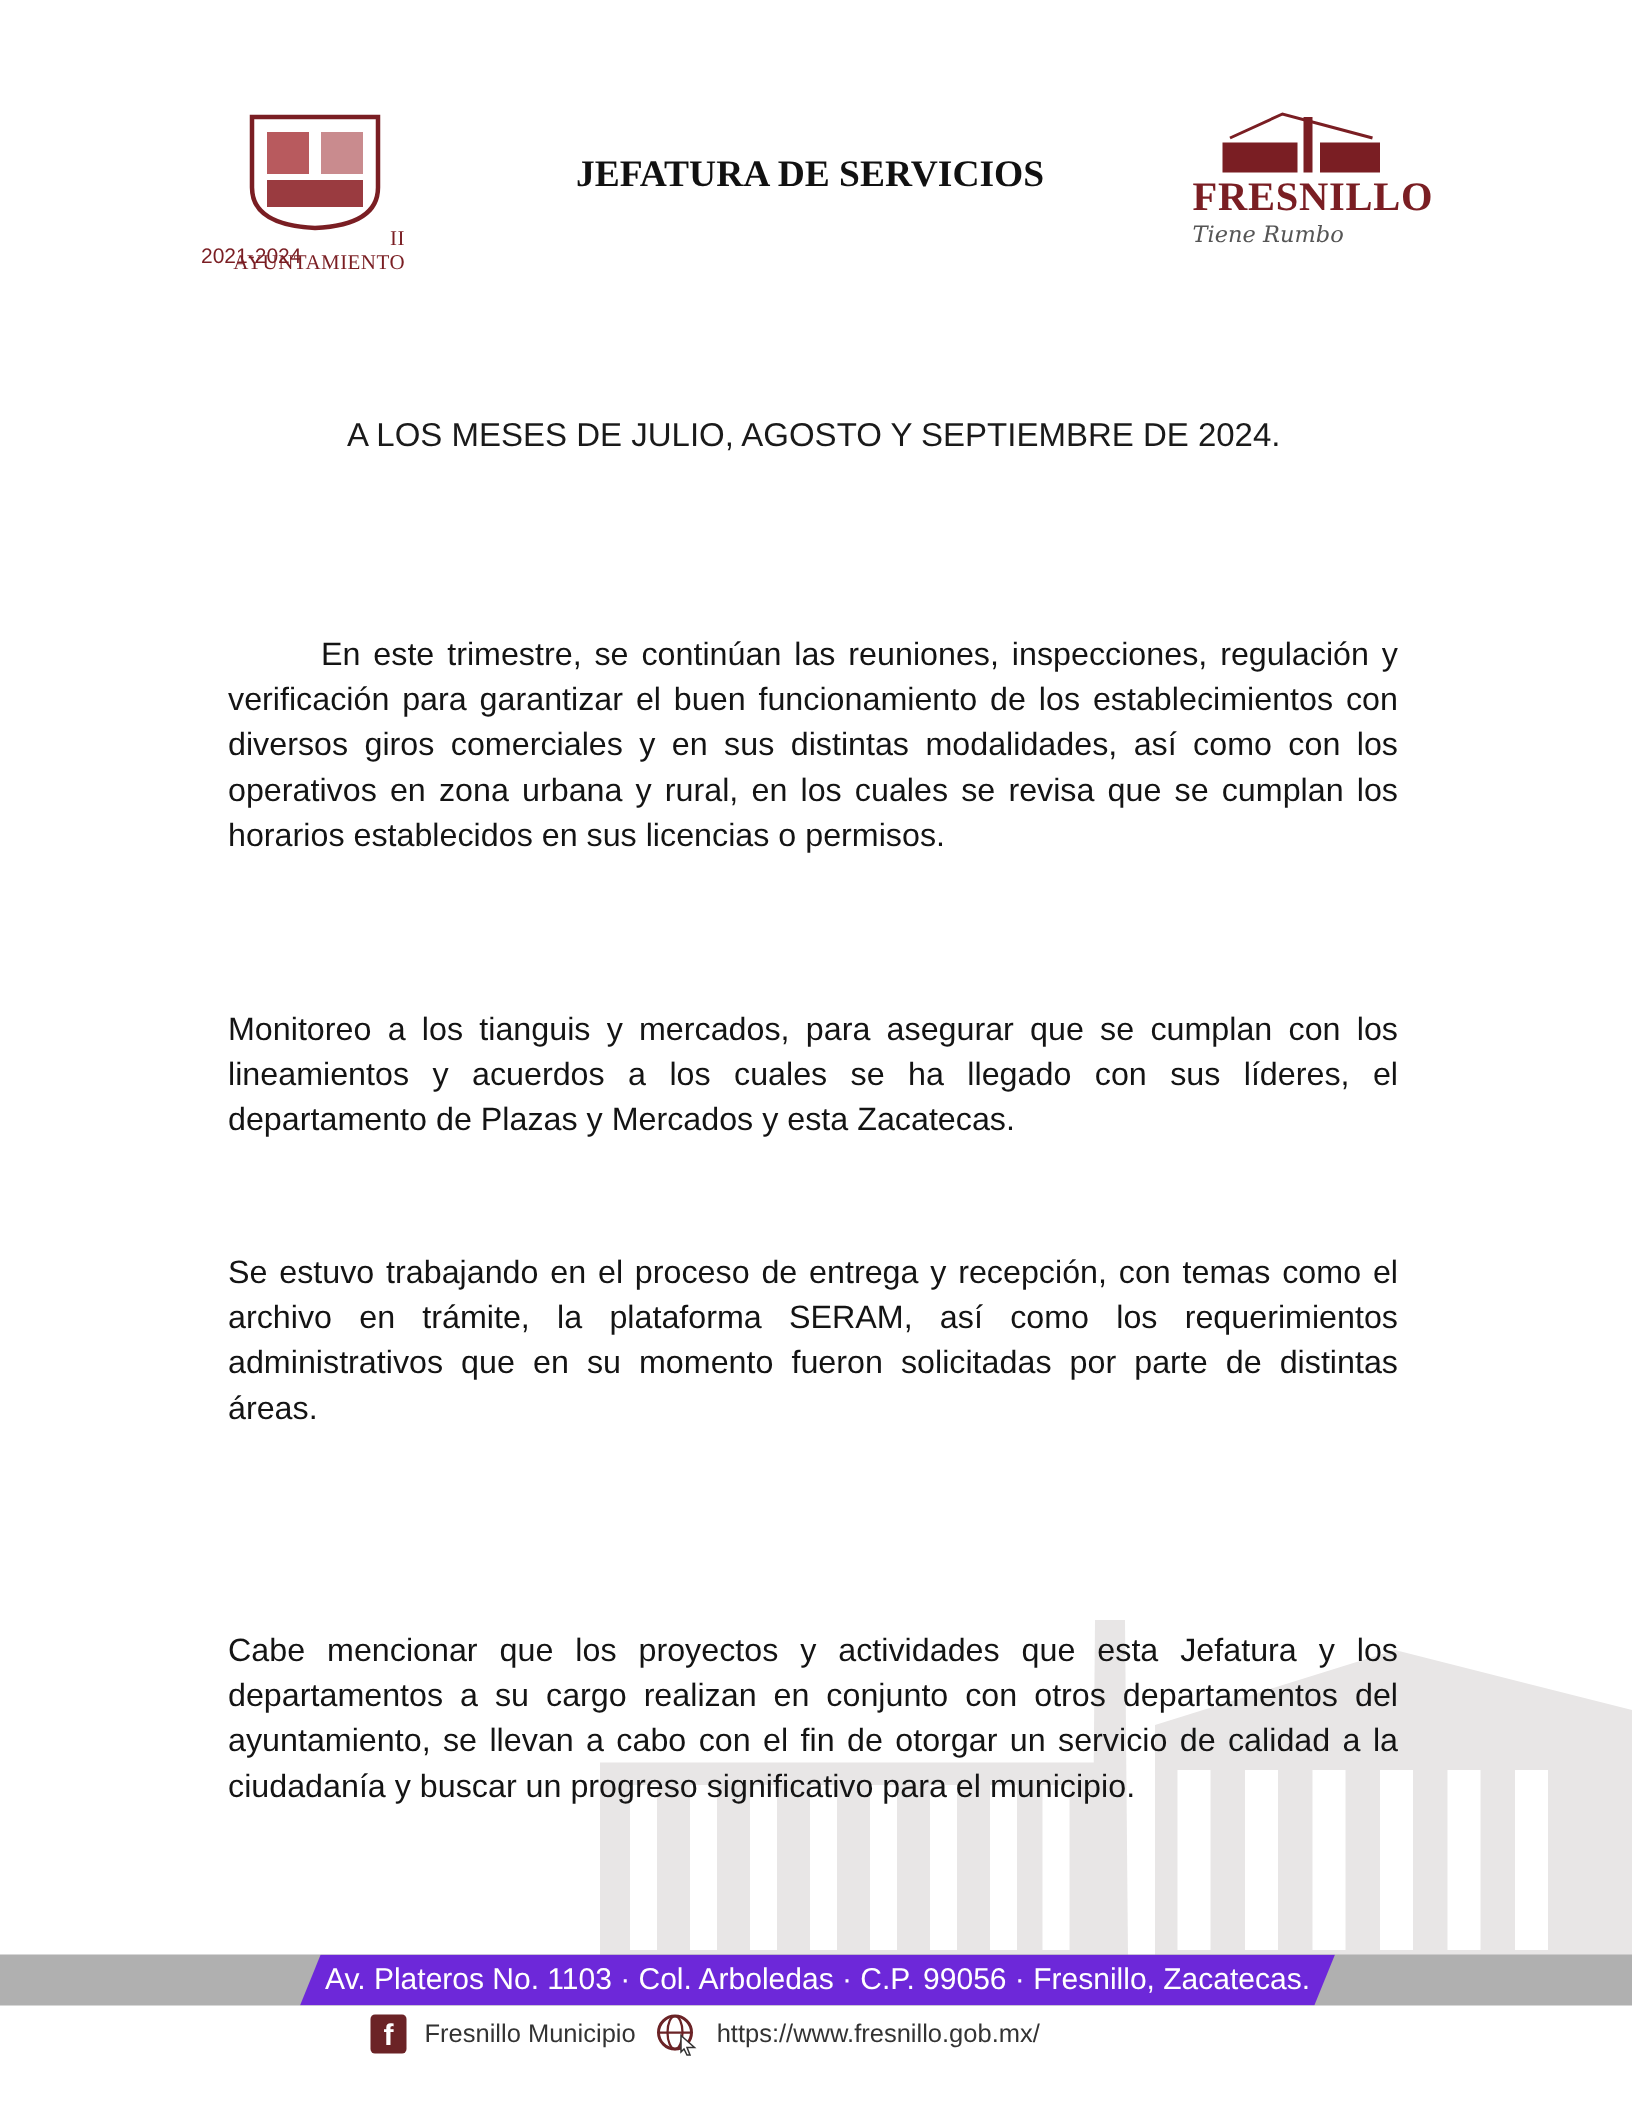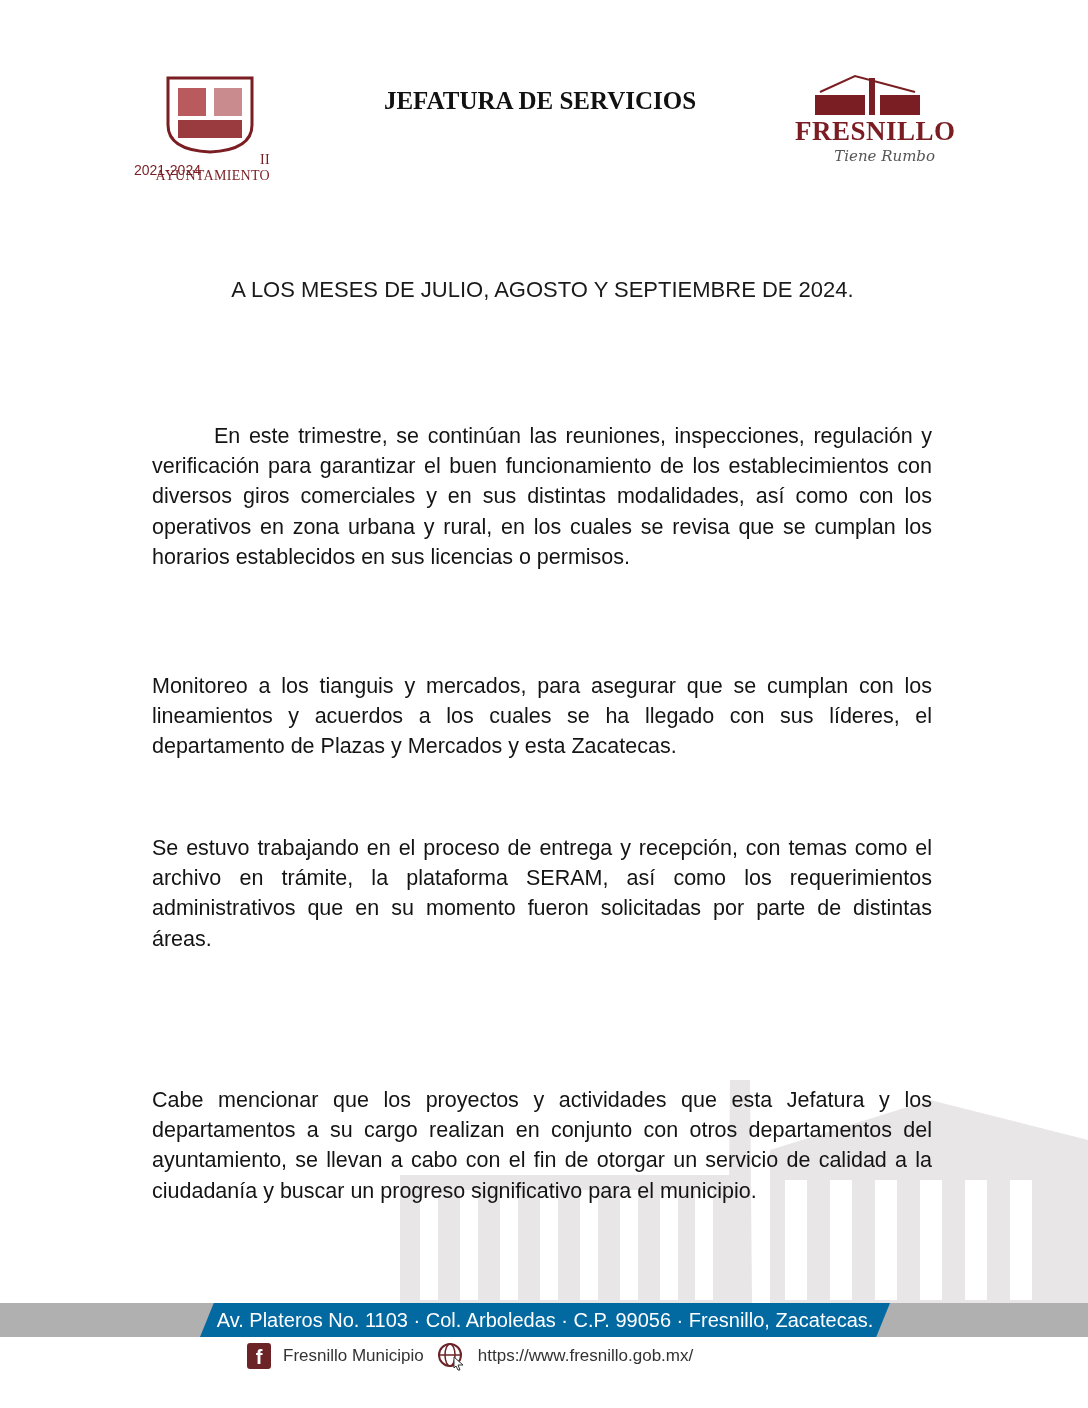--- a/index.html
+++ b/index.html
@@ -1,32 +1,32 @@
 <!DOCTYPE html>
 <html><head>
 <meta charset="utf-8">
 <style>
   html, body { margin:0; padding:0; background:#ffffff; }
   body { width:1088px; height:1408px; position:relative; overflow:hidden; font-family:"Liberation Sans", sans-serif; color:#141414; }
   .watermark { position:absolute; left:400px; top:1080px; width:688px; height:225px; }
-  .header-title { position:absolute; left:290px; top:84px; width:500px; text-align:center; font-family:"Liberation Serif", serif; font-weight:bold; font-size:25px; line-height:33px; color:#111; }
+  .header-title { position:absolute; left:290px; top:100px; width:500px; text-align:center; font-family:"Liberation Serif", serif; font-weight:bold; font-size:25px; line-height:33px; color:#111; }
   .seal { position:absolute; left:160px; top:70px; width:100px; height:110px; }
   .seal-caption1 { position:absolute; left:150px; top:152px; width:120px; text-align:right; font-family:"Liberation Serif", serif; font-size:14px; color:#7a1e23; letter-spacing:0.3px; }
   .seal-caption2 { position:absolute; left:134px; top:162px; width:120px; text-align:left; font-family:Liberation Sans, sans-serif; font-size:14px; color:#7a1e23; }
   .brand { position:absolute; left:795px; top:70px; width:145px; height:110px; }
   .brand-name { position:absolute; left:795px; top:116px; width:140px; text-align:center; font-family:"Liberation Serif", serif; font-size:27px; color:#7a1e23; letter-spacing:0.5px;font-weight:bold; }
-  .brand-tag { position:absolute; left:795px; top:147px; width:140px; text-align:right; font-family:"DejaVu Serif", serif; font-style:italic; font-size:15px; color:#555; }
+  .brand-tag { position:absolute; left:795px; top:147px; width:140px; text-align:left; font-family:"DejaVu Serif", serif; font-style:italic; font-size:15px; color:#555; }
   .report-title { position:absolute; left:150px; top:274px; width:785px; text-align:center; font-size:22px; line-height:31px; color:#1a1a1a; }
   .para { position:absolute; left:152px; width:780px; font-size:21.5px; line-height:30.2px; text-align:justify; color:#141414; }
   .p1 { top:421px; text-indent:62px; }
   .p2 { top:671px; }
   .p3 { top:833px; }
   .p4 { top:1085px; }
   .footer-band { position:absolute; left:0; top:1303px; width:1088px; height:34px; background:#b0b0b0; }
-  .footer-address { position:absolute; left:200px; top:1303px; width:690px; height:34px; background:#0369a1; clip-path:polygon(2% 0, 100% 0, 98% 100%, 0 100%); color:#fff; font-size:20px; line-height:34px; text-align:center; }
+  .footer-address { position:absolute; left:200px; top:1303px; width:690px; height:34px; background:#6d28d9; clip-path:polygon(2% 0, 100% 0, 98% 100%, 0 100%); color:#fff; font-size:20px; line-height:34px; text-align:center; }
   .footer-links { position:absolute; left:247px; top:1341px; height:30px; display:flex; align-items:center; gap:12px; font-size:17px; color:#333; }
   .fb-icon { width:24px; height:26px; background:#6b2326; border-radius:3px; color:#fff; font-weight:bold; font-size:20px; display:flex; align-items:flex-end; justify-content:center; }
   .globe-icon { width:30px; height:30px; }
 </style>
 </head>
 <body>
 
 <svg class="watermark" viewBox="0 0 688 225">
   <g fill="#e8e6e6">
     <polygon points="330,0 350,0 352,225 328,225"></polygon>

